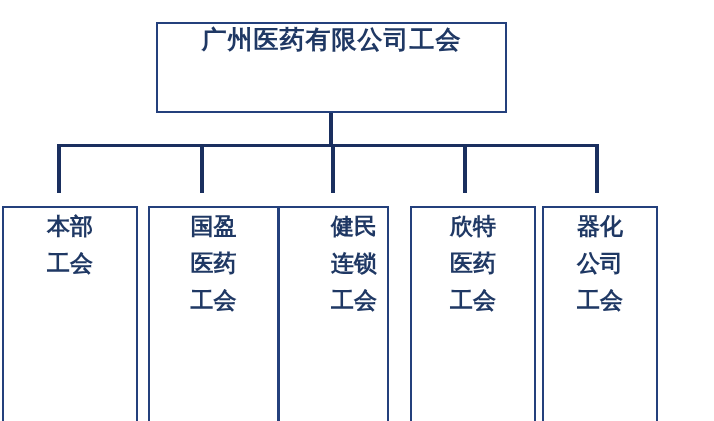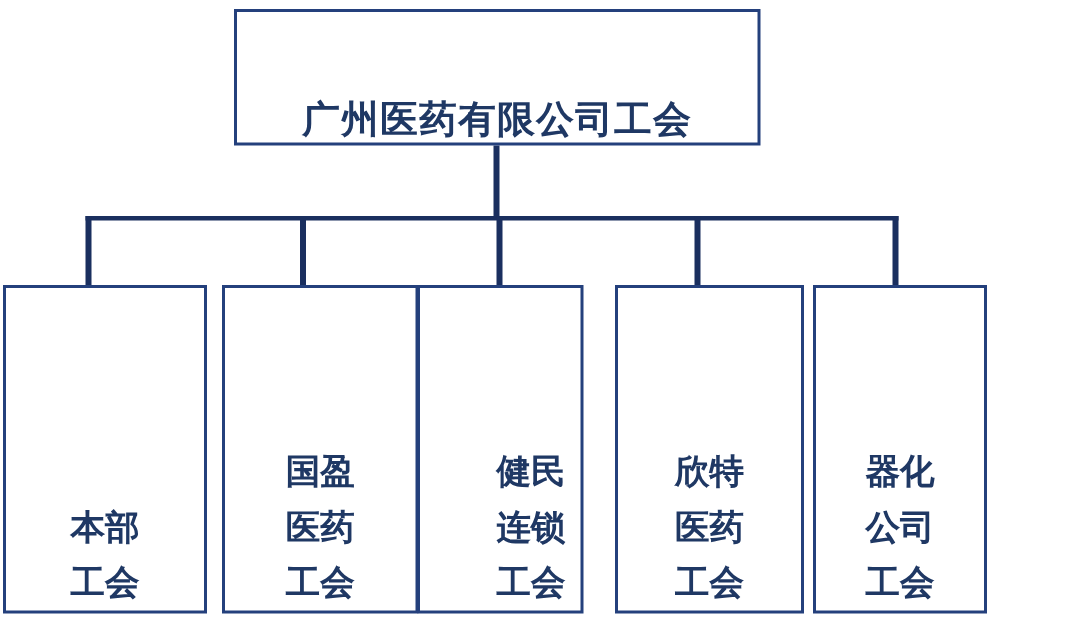--- a/index.html
+++ b/index.html
@@ -14,23 +14,24 @@
     background: #ffffff;
     overflow: hidden;
     font-family: "Liberation Sans", "DejaVu Sans", sans-serif;
   }
   .org-box {
     position: absolute;
     box-sizing: border-box;
     background: #ffffff;
     border: 2px solid #24407c;
     display: flex;
-    align-items: flex-end;
+    align-items: flex-start;
     justify-content: center;
     text-align: center;
+    margin-top: 16px;
   }
   .org-label {
     color: #1f3864;
     font-weight: bold;
     white-space: pre-line;
   }
   .root-box {
     left: 156px;
     top: 6px;
     width: 351px;

